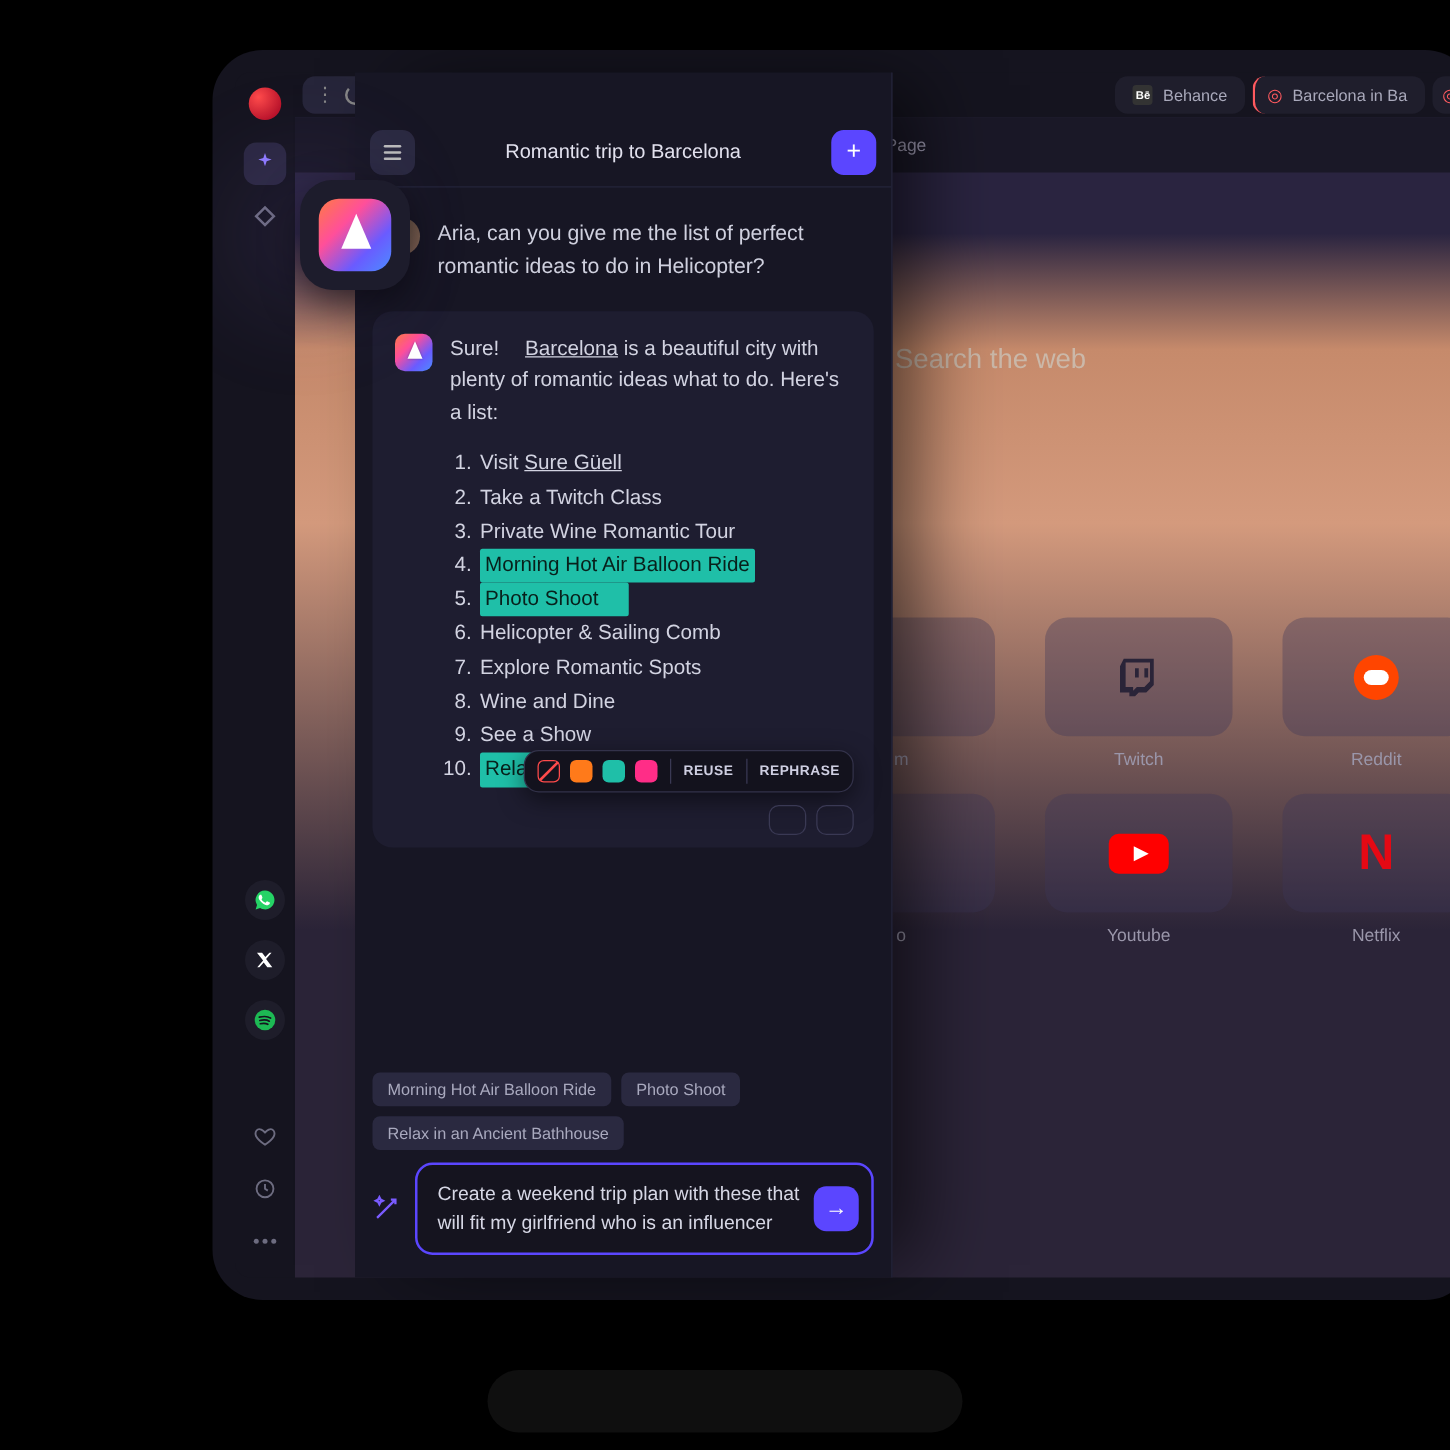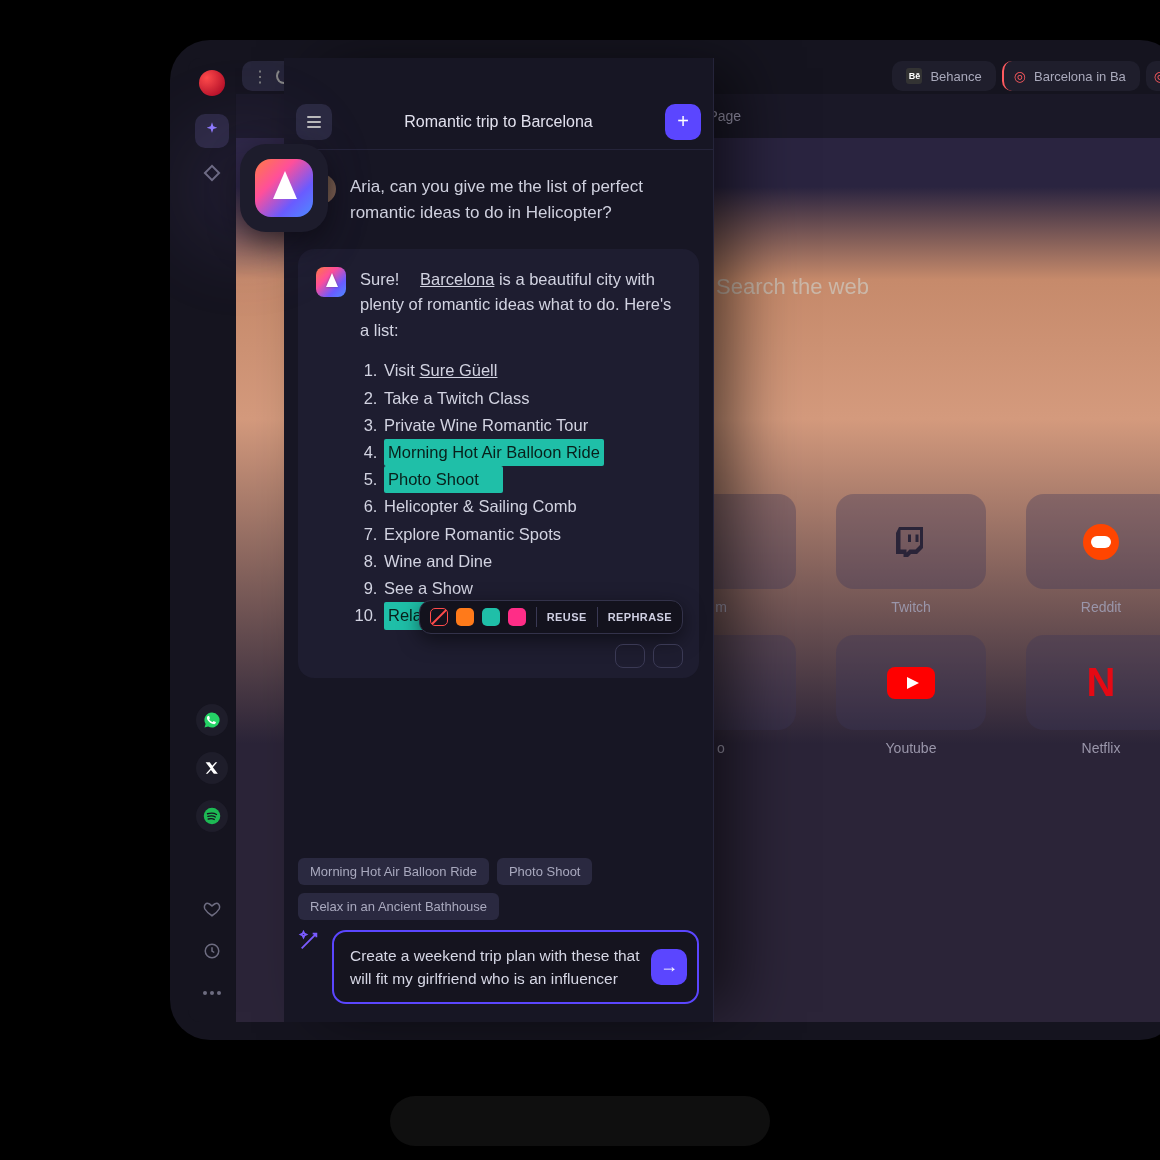--- a/index.html
+++ b/index.html
@@ -258,21 +258,21 @@
     border-left:12px solid transparent;border-right:12px solid transparent;border-bottom:28px solid #fff;
   }
 
   
   .aria-bottom { padding:10px 14px 18px 14px; display:flex;flex-direction:column;gap:10px; }
   .chips { display:flex;flex-wrap:wrap;gap:8px; }
   .chip {
     background:#2a2940;color:#a9a9be;font-size:13px;
     padding:6px 12px;border-radius:6px;
   }
-  .prompt-row { display:flex;gap:12px; }
+  .prompt-row { display:flex;align-items:center;gap:12px; }
   .magic-icon { width:22px;height:22px;color:#7a5bff; }
   .prompt-box {
     flex:1;
     border:2px solid #5b46ff;
     border-radius:14px;
     padding:12px 54px 12px 16px;
     color:#d6d7e5;font-size:15.5px;line-height:1.5;
     position:relative;
     background:#15141f;
   }

